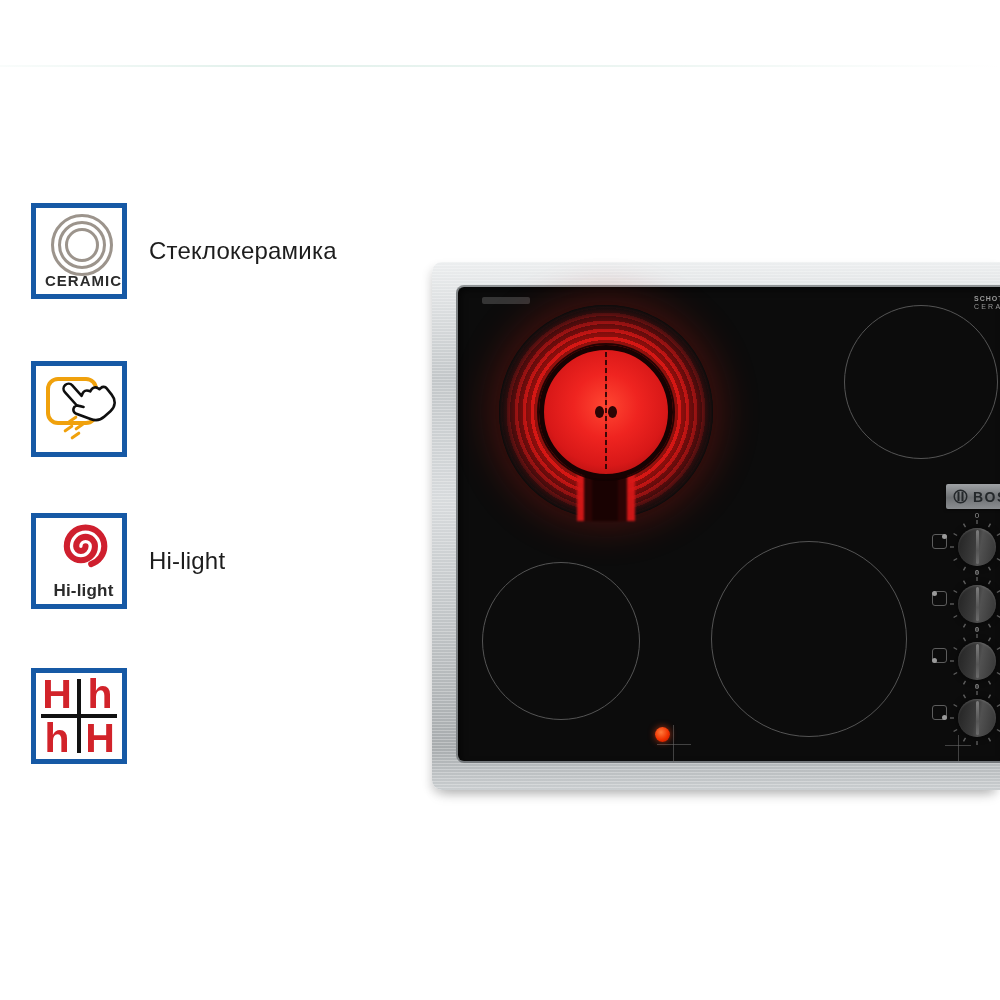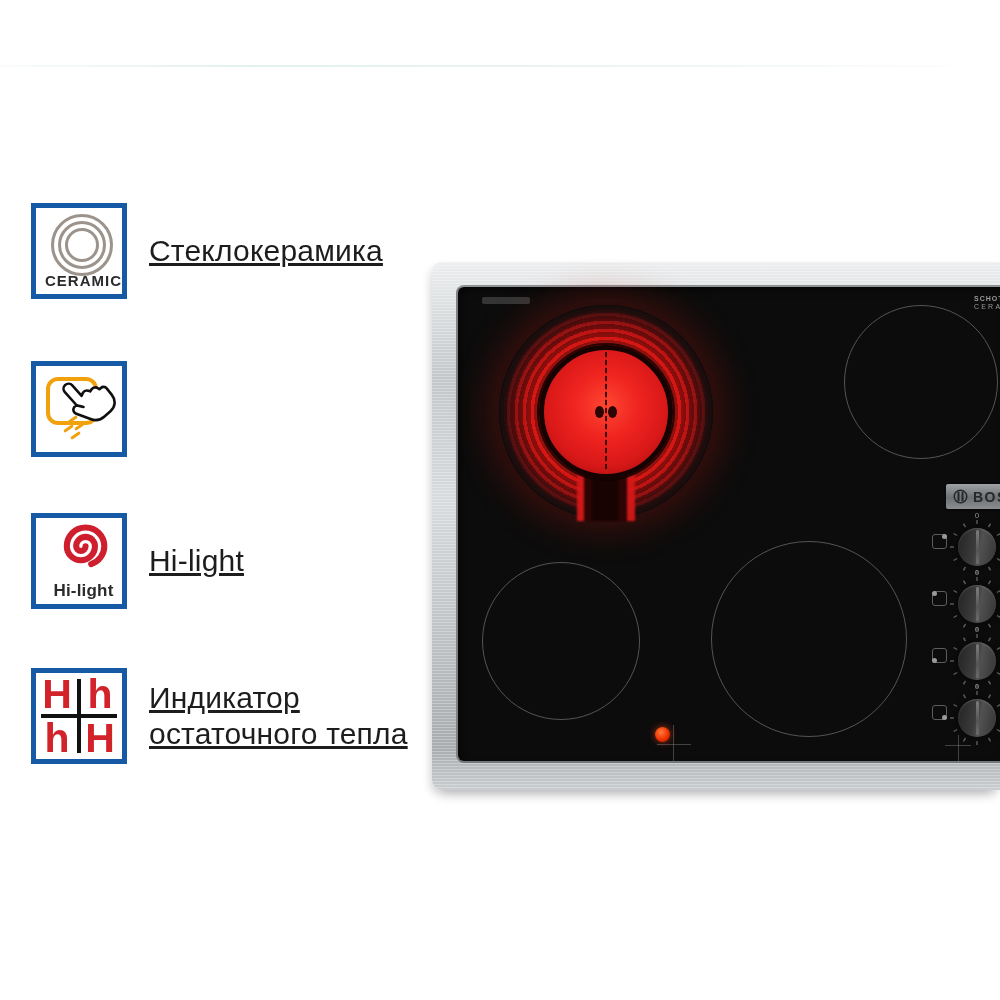--- a/index.html
+++ b/index.html
@@ -12,21 +12,21 @@
     background:linear-gradient(90deg,rgba(216,236,229,.15),rgba(216,236,229,.75) 25%,rgba(222,238,232,.55) 65%,rgba(255,255,255,0));
   }
 
   
   .feature-row{position:absolute;left:31px;display:flex;align-items:center;gap:22px;}
   .f1{top:203px}.f2{top:361px}.f3{top:513px}.f4{top:668px}
   .icon-box{
     position:relative;width:86px;height:86px;border:5px solid #1659a5;background:#fff;flex:0 0 auto;
   }
   .feature-label{
-    width:285px;font-size:30px;line-height:36px;color:#1d1d1d;letter-spacing:.2px;text-decoration:underline;
+    width:285px;font-size:24px;line-height:36px;color:#1d1d1d;letter-spacing:.2px;
   }
   
   .ring{position:absolute;border:3px solid #9c948c;border-radius:50%;}
   .ring.r1{width:56px;height:56px;left:15px;top:6px;}
   .ring.r2{width:42px;height:42px;left:22px;top:13px;}
   .ring.r3{width:28px;height:28px;left:29px;top:20px;}
   .icon-caption{
     position:absolute;left:0;right:0;bottom:5px;text-align:center;
     font-weight:bold;font-size:15px;letter-spacing:1px;color:#2b2b2b;margin-left:9px;
   }
@@ -206,21 +206,20 @@
     <div class="icon-box">
       <div class="hh-grid">
         <div class="hh-letter hh-tl">H</div>
         <div class="hh-letter hh-tr">h</div>
         <div class="hh-letter hh-bl">h</div>
         <div class="hh-letter hh-br">H</div>
         <div class="hh-line-v"></div>
         <div class="hh-line-h"></div>
       </div>
     </div>
-    <div class="feature-label">Индикатор остаточного тепла</div>
   </div>
 
   <div class="cooktop">
     <div class="glass">
 
       <div class="model-marking"></div>
 
       <div class="schott-label">
         <div>SCHOTT</div>
         <div class="l2">CERAN®</div>

